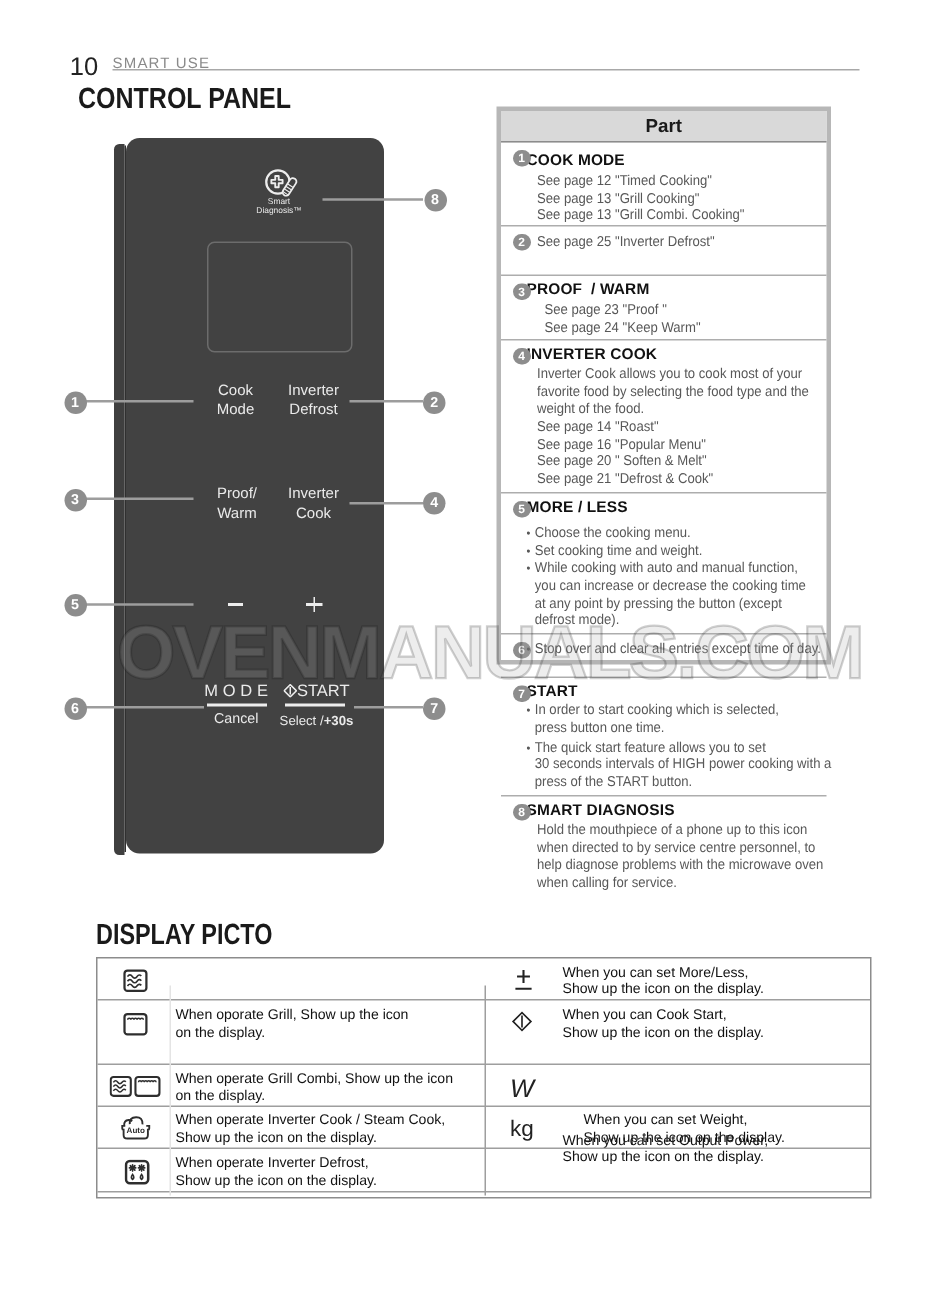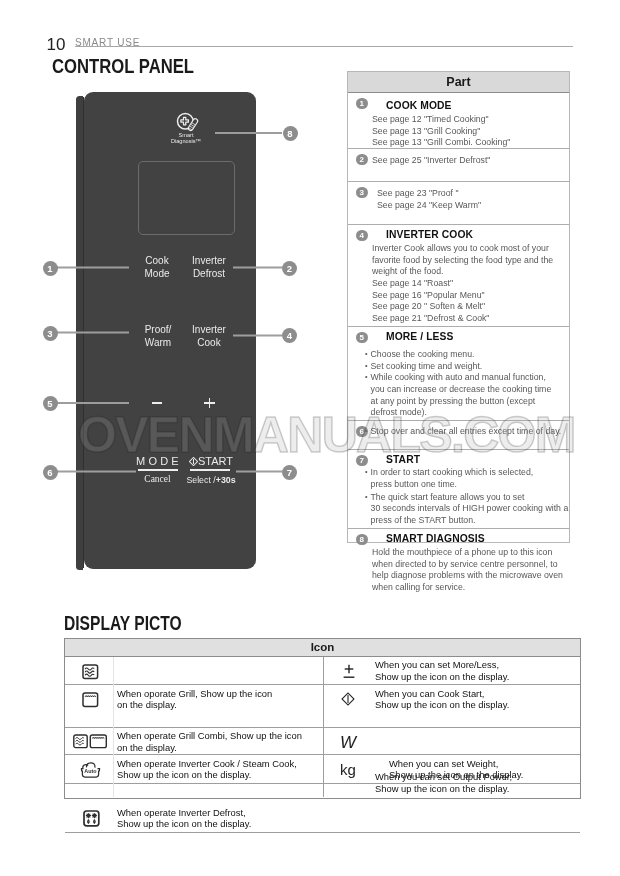--- a/index.html
+++ b/index.html
@@ -8,28 +8,28 @@
   .abs{position:absolute;}
   .ctr{text-align:center;}
   .ptxt{color:#edeae8;}
   .numc{position:absolute;width:15px;height:15px;border-radius:50%;background:#8d8d8d;
         color:#fff;font-size:9.5px;font-weight:bold;text-align:center;line-height:15px;}
   #wmark{left:78px;top:406px;width:520px;font-size:50px;font-weight:bold;
          font-family:"Liberation Sans",sans-serif;letter-spacing:-1.7px;
          color:rgba(170,170,170,0.21);-webkit-text-stroke:1.5px rgba(16,16,16,0.20);
          white-space:nowrap;z-index:50;}
   
-  #ptable{left:347px;top:71px;width:223px;height:472px;border:1px solid #fca5a5;box-sizing:border-box;background:transparent;}
+  #ptable{left:331px;top:71px;width:223px;height:372px;border:3px solid #fca5a5;box-sizing:border-box;background:transparent;}
   #ptable .hdr{height:21px;background:#d9d9d9;border-bottom:1px solid #8c8c8c;box-sizing:border-box;
                text-align:center;font-size:12.5px;font-weight:bold;color:#1a1a1a;line-height:20px;}
   .prow{position:relative;box-sizing:border-box;border-bottom:1px solid #adadad;padding:4px 4px 0 5px;}
   .prow:last-child{border-bottom:none;}
   .pnum{position:absolute;left:8px;top:4.5px;width:11.5px;height:11.5px;border-radius:50%;background:#8d8d8d;
         color:#fff;font-size:8px;font-weight:bold;text-align:center;line-height:11.5px;}
-  .ptitle{margin-left:33px;font-size:10.3px;font-weight:bold;color:#111;line-height:12px;letter-spacing:0.1px;}
+  .ptitle{margin-left:12px;font-size:10.3px;font-weight:bold;color:#111;line-height:12px;letter-spacing:0.1px;}
   .pdesc{margin-left:19px;font-size:9.5px;color:#58585a;line-height:11.65px;margin-top:1px;white-space:nowrap;transform:scaleX(0.92);transform-origin:0 0;}
   .pbul{margin-left:12px;font-size:9.5px;color:#58585a;line-height:11.65px;position:relative;padding-left:6px;white-space:nowrap;transform:scaleX(0.92);transform-origin:0 0;}
   .pbul:before{content:"\2022";position:absolute;left:0;top:0;font-size:8px;}
   
   #itable{left:64px;top:638px;width:517px;height:160.5px;border:1px solid #8c8c8c;box-sizing:border-box;}
   #itable .hdr{height:17.5px;background:#e0e0e0;border-bottom:1px solid #8c8c8c;box-sizing:border-box;
                text-align:center;font-size:11.5px;font-weight:bold;color:#1a1a1a;line-height:17px;}
   .irow{position:relative;box-sizing:border-box;border-bottom:1px solid #9e9e9e;}
   .irow:last-child{border-bottom:none;}
   .itxt{position:absolute;font-size:9.4px;color:#111;line-height:11.8px;}
@@ -79,21 +79,21 @@
 
   <div class="abs" style="left:151.5px;top:402.2px;width:10.5px;height:1.6px;background:#efedec;"></div>
 
   <div class="abs" style="left:204px;top:402.2px;width:10.5px;height:1.6px;background:#efedec;"></div>
   <div class="abs" style="left:208.5px;top:397.8px;width:1.6px;height:10.5px;background:#efedec;"></div>
 
   <div class="abs ctr ptxt" style="left:128.5px;top:455px;width:61px;font-size:11px;letter-spacing:3.2px;">MODE</div>
 
   <div class="abs" style="left:137.5px;top:468.8px;width:40.5px;height:1.9px;background:#efedec;"></div>
 
-  <div class="abs ctr ptxt" style="left:127px;top:474px;width:61px;font-size:9.5px;font-family:Liberation Serif, serif;">Cancel</div>
+  <div class="abs ctr ptxt" style="left:127px;top:474px;width:61px;font-size:9.5px;">Cancel</div>
 
   <div class="abs ctr ptxt" style="left:180.5px;top:455px;width:61px;font-size:11px;">
     <svg width="9" height="9" viewBox="0 0 9 9" style="vertical-align:-1px;">
         <rect x="1.6" y="1.6" width="5.8" height="5.8" transform="rotate(45 4.5 4.5)" fill="none" stroke="#efedec" stroke-width="1"></rect>
         <line x1="4.5" y1="2" x2="4.5" y2="7" stroke="#efedec" stroke-width="1"></line>
       </svg>START</div>
 
   <div class="abs" style="left:189.5px;top:468.8px;width:40.5px;height:1.9px;background:#efedec;"></div>
 
   <div class="abs ctr ptxt" style="left:180px;top:474.5px;width:62px;font-size:8.8px;">Select /<b>+30s</b></div>
@@ -135,20 +135,21 @@
       <div class="pdesc">See page 12 "Timed Cooking"<br>See page 13 "Grill Cooking"<br>See page 13 "Grill Combi. Cooking"</div>
     </div>
 
     <div class="prow" style="height:33px;">
       <span class="pnum">2</span>
       <div class="pdesc">See page 25 "Inverter Defrost"</div>
     </div>
 
     <div class="prow" style="height:43px;">
       <span class="pnum">3</span>
+      <div class="ptitle">PROOF&nbsp; / WARM</div>
       <div class="pdesc" style="margin-left:24px;">See page 23 "Proof "<br>See page 24 "Keep Warm"</div>
     </div>
 
     <div class="prow" style="height:102px;">
       <span class="pnum">4</span>
       <div class="ptitle">INVERTER COOK</div>
       <div class="pdesc">Inverter Cook allows you to cook most of your<br>favorite food by selecting the food type and the<br>weight of the food.<br>See page 14 "Roast"<br>See page 16 "Popular Menu"<br>See page 20 " Soften &amp; Melt"<br>See page 21 "Defrost &amp; Cook"</div>
     </div>
 
     <div class="prow" style="height:94px;">
@@ -177,21 +178,20 @@
       <div class="pdesc">Hold the mouthpiece of a phone up to this icon<br>when directed to by service centre personnel, to<br>help diagnose problems with the microwave oven<br>when calling for service.</div>
     </div>
   </div>
 
   <div class="abs" id="wmark">OVENMANUALS.COM</div>
 
   <div class="abs" style="left:63.5px;top:611.5px;font-size:19.5px;font-weight:bold;color:#1a1a1a;letter-spacing:0;transform:scaleX(0.80);transform-origin:0 0;">DISPLAY PICTO</div>
 
   <div class="abs" id="itable">
 
-    <div class="hdr">Icon</div>
 
     <div class="irow" style="height:28px;">
 
       <svg class="icell" style="left:17px;top:7px;" width="17" height="16" viewBox="0 0 17 16">
         <rect x="1" y="1" width="14.6" height="13.6" rx="2" fill="none" stroke="#2e2e2e" stroke-width="1.5"></rect>
         <path d="M3 5.1 c1 -1.5 2.2 -1.5 3.2 -0.1 c1 1.4 2.2 1.4 3.2 0 c0.9 -1.2 1.9 -1.3 2.8 -0.3" fill="none" stroke="#2e2e2e" stroke-width="1.1"></path>
         <path d="M3 8.2 c1 -1.5 2.2 -1.5 3.2 -0.1 c1 1.4 2.2 1.4 3.2 0 c0.9 -1.2 1.9 -1.3 2.8 -0.3" fill="none" stroke="#2e2e2e" stroke-width="1.1"></path>
         <path d="M3 11.3 c1 -1.5 2.2 -1.5 3.2 -0.1 c1 1.4 2.2 1.4 3.2 0 c0.9 -1.2 1.9 -1.3 2.8 -0.3" fill="none" stroke="#2e2e2e" stroke-width="1.1"></path>
       </svg>
 
@@ -251,21 +251,21 @@
         <text x="10.5" y="13.2" text-anchor="middle" font-size="5.4" font-weight="bold" fill="#2e2e2e" font-family="Liberation Sans,sans-serif">Auto</text>
       </svg>
 
       <div class="itxt" style="left:52px;top:2.5px;">When operate Inverter Cook / Steam Cook,<br>Show up the icon on the display.</div>
 
       <div class="icell" style="left:261px;top:6px;width:44px;text-align:center;font-size:15px;color:#222;">kg</div>
 
       <div class="itxt" style="left:324px;top:2.5px;">When you can set Weight,<br>Show up the icon on the display.</div>
     </div>
 
-    <div class="irow" style="height:29px;margin-top:20px;">
+    <div class="irow" style="height:29px;">
 
       <svg class="icell" style="left:17.5px;top:6.5px;" width="17" height="17" viewBox="0 0 17 17">
         <rect x="1" y="1" width="14.8" height="14.8" rx="2.6" fill="none" stroke="#2e2e2e" stroke-width="1.7"></rect>
         <g stroke="#2e2e2e" stroke-width="1.1" stroke-linecap="round">
           <line x1="5.4" y1="3.5" x2="5.4" y2="7.7"></line>
             <line x1="3.3" y1="5.6" x2="7.5" y2="5.6"></line>
           <line x1="3.9" y1="4.1" x2="6.9" y2="7.1"></line>
             <line x1="6.9" y1="4.1" x2="3.9" y2="7.1"></line>
           <line x1="11.4" y1="3.5" x2="11.4" y2="7.7"></line>
             <line x1="9.3" y1="5.6" x2="13.5" y2="5.6"></line>

